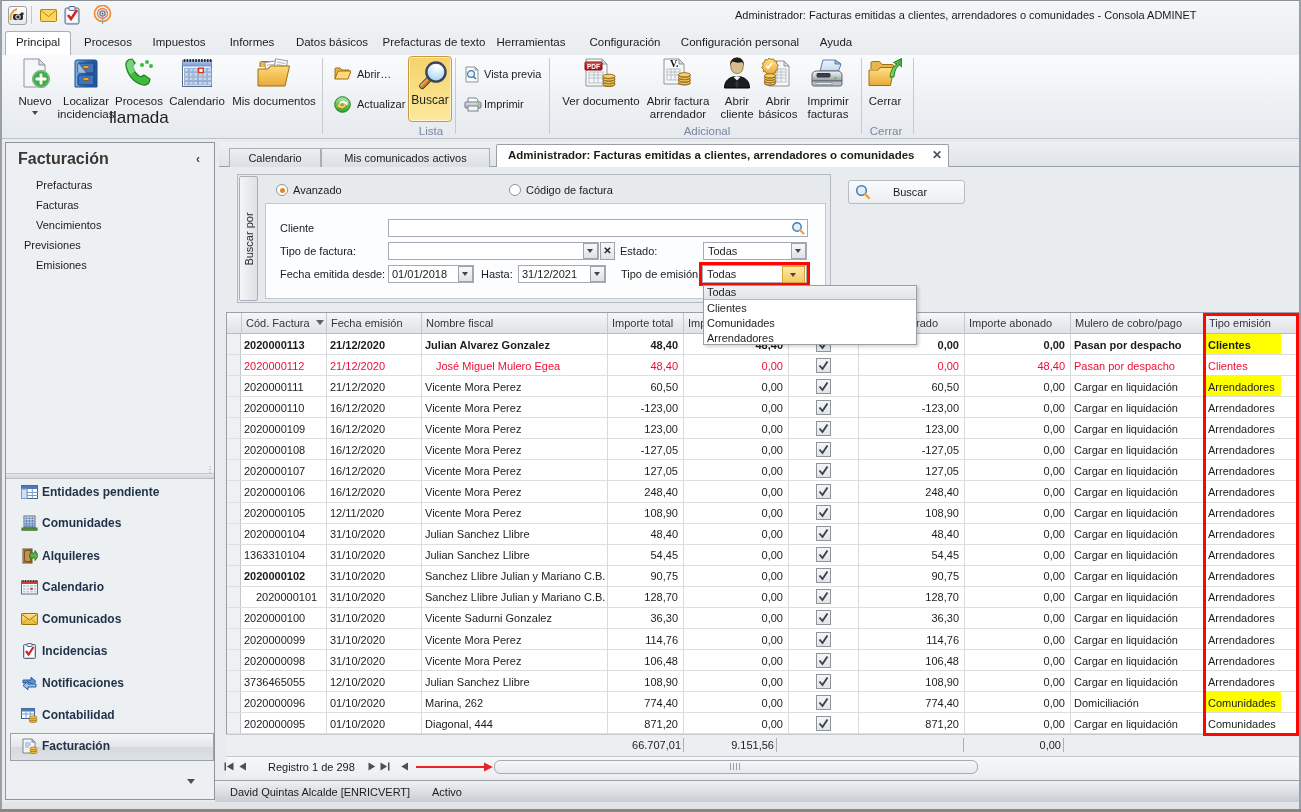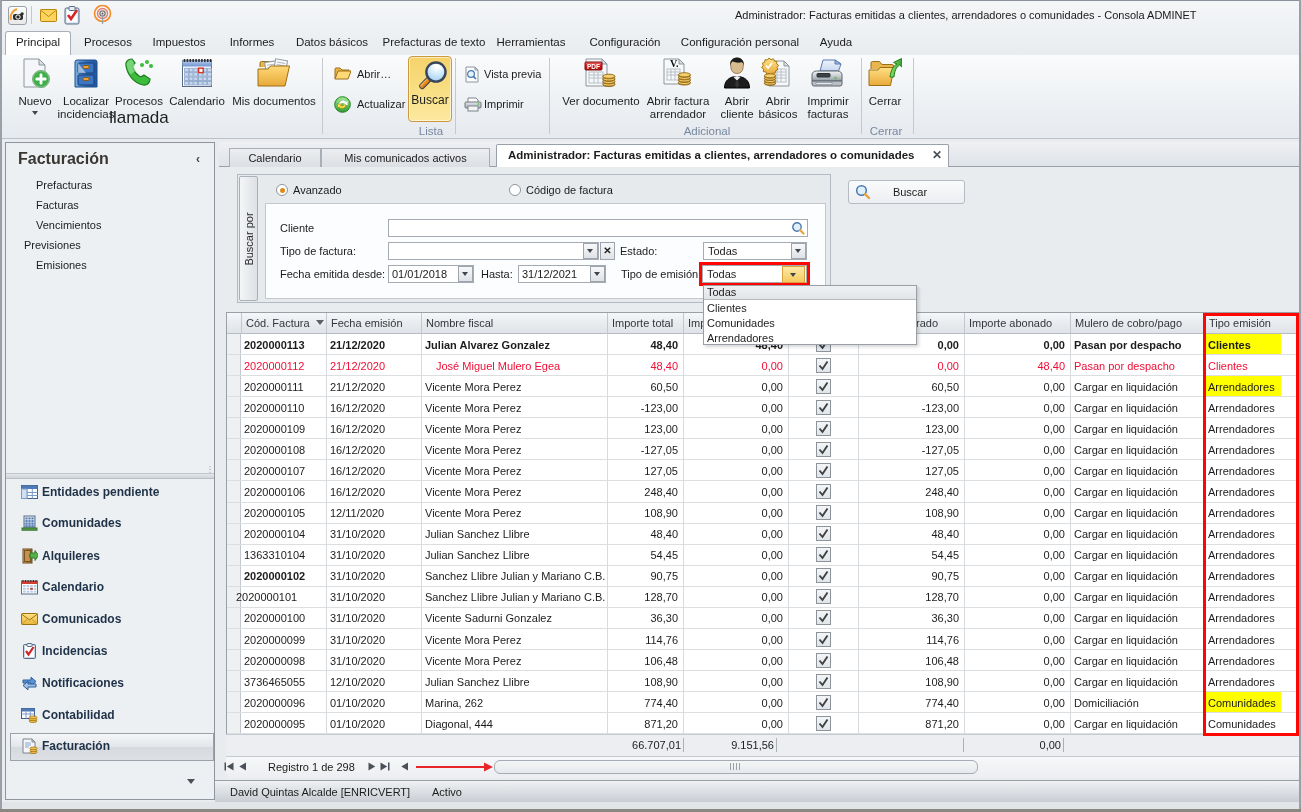--- a/index.html
+++ b/index.html
@@ -841,21 +841,21 @@
 <div class="ab" style="left:817.5px;top:570.3px;">
     <svg width="11" height="11" viewBox="0 0 11 11">
       <path d="M1.5 5.5 l3 3.5 l5 -7.5" stroke="#3c4248" stroke-width="1.9" fill="none"></path>
     </svg>
   </div>
 <div class="tx" style="left:858px;top:570.3px;width:101px;text-align:right;color:#1c1c1c;font-weight:normal;">90,75</div>
 <div class="tx" style="left:964px;top:570.3px;width:101px;text-align:right;color:#1c1c1c;font-weight:normal;">0,00</div>
 <div class="tx" style="left:1074px;top:570.3px;color:#1c1c1c;font-weight:normal;">Cargar en liquidación</div>
 <div class="tx" style="left:1208px;top:570.3px;color:#1c1c1c;font-weight:normal;">Arrendadores</div>
 <div class="ab" style="left:227px;top:606.8px;width:1072px;height:1px;background:#dcdfe2;"></div>
-<div class="tx" style="left:236px;top:591.3px;color:#1c1c1c;font-weight:normal;">2020000101</div>
+<div class="tx" style="left:256px;top:591.3px;color:#1c1c1c;font-weight:normal;">2020000101</div>
 <div class="tx" style="left:330px;top:591.3px;color:#1c1c1c;font-weight:normal;">31/10/2020</div>
 <div class="tx" style="left:425px;top:591.3px;color:#1c1c1c;font-weight:normal;">Sanchez Llibre Julian y Mariano C.B.</div>
 <div class="tx" style="left:607px;top:591.3px;width:71px;text-align:right;color:#1c1c1c;font-weight:normal;">128,70</div>
 <div class="tx" style="left:683px;top:591.3px;width:100px;text-align:right;color:#1c1c1c;font-weight:normal;">0,00</div>
 <div class="ab" style="left:815.5px;top:589.3px;width:15px;height:15px;background:linear-gradient(#f4f5f7,#e2e5e8);border:1px solid #8d939a;"></div>
 <div class="ab" style="left:817.5px;top:591.3px;">
     <svg width="11" height="11" viewBox="0 0 11 11">
       <path d="M1.5 5.5 l3 3.5 l5 -7.5" stroke="#3c4248" stroke-width="1.9" fill="none"></path>
     </svg>
   </div>

